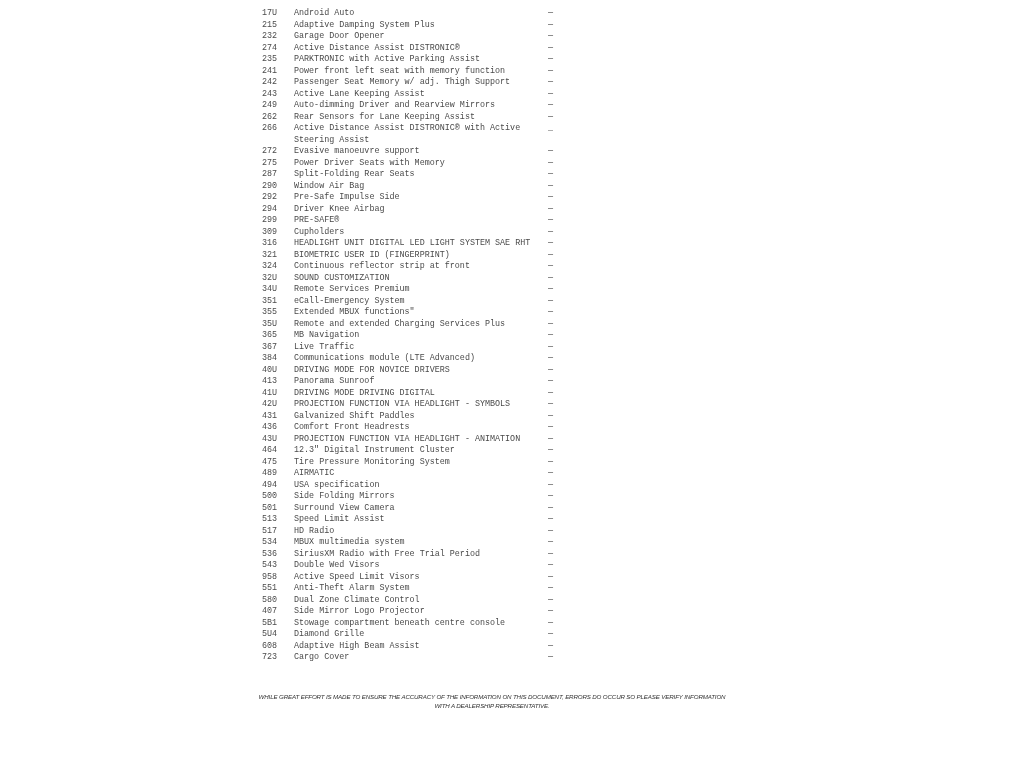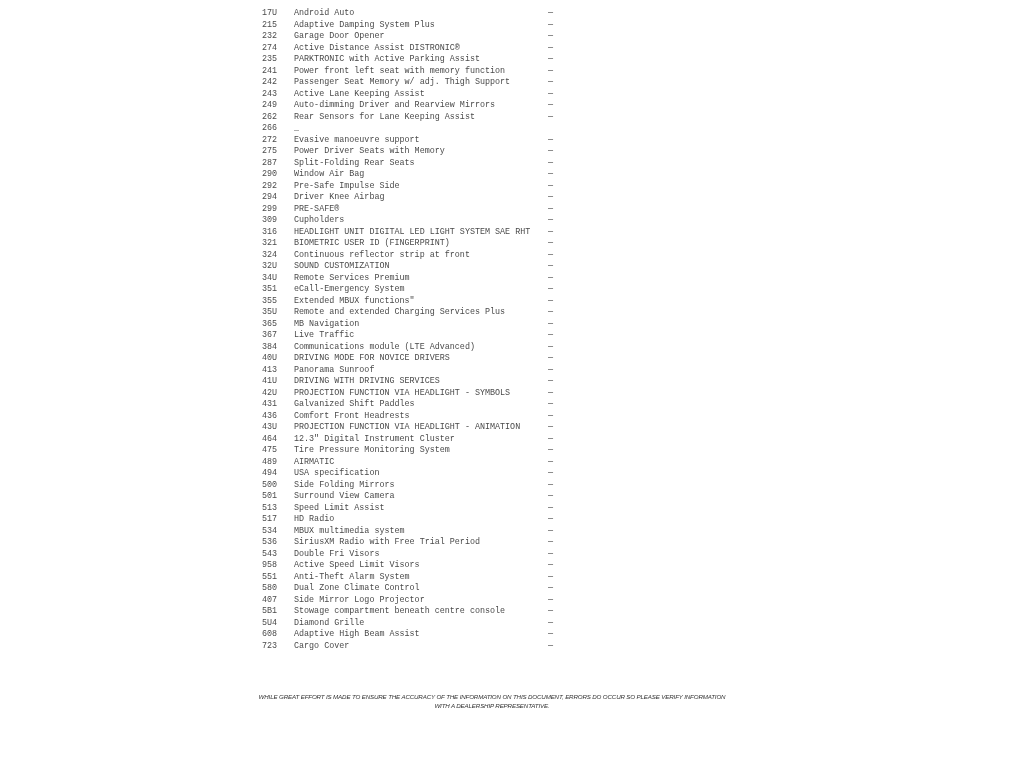--- a/index.html
+++ b/index.html
@@ -62,20 +62,21 @@
       <span class="desc">Auto-dimming Driver and Rearview Mirrors</span>
       <span class="price">—</span>
     </div>
     <div class="row">
       <span class="code">262</span>
       <span class="desc">Rear Sensors for Lane Keeping Assist</span>
       <span class="price">—</span>
     </div>
     <div class="row">
       <span class="code">266</span>
+      <span class="desc">Active Distance Assist DISTRONIC® with Active Steering Assist</span>
       <span class="price">_</span>
     </div>
     <div class="row">
       <span class="code">272</span>
       <span class="desc">Evasive manoeuvre support</span>
       <span class="price">—</span>
     </div>
     <div class="row">
       <span class="code">275</span>
       <span class="desc">Power Driver Seats with Memory</span>
@@ -171,21 +172,21 @@
       <span class="desc">DRIVING MODE FOR NOVICE DRIVERS</span>
       <span class="price">—</span>
     </div>
     <div class="row">
       <span class="code">413</span>
       <span class="desc">Panorama Sunroof</span>
       <span class="price">—</span>
     </div>
     <div class="row">
       <span class="code">41U</span>
-      <span class="desc">DRIVING WITH DRIVING SERVICES</span>
+      <span class="desc">DRIVING MODE DRIVING DIGITAL</span>
       <span class="price">—</span>
     </div>
     <div class="row">
       <span class="code">42U</span>
       <span class="desc">PROJECTION FUNCTION VIA HEADLIGHT - SYMBOLS</span>
       <span class="price">—</span>
     </div>
     <div class="row">
       <span class="code">431</span>
       <span class="desc">Galvanized Shift Paddles</span>
@@ -246,21 +247,21 @@
       <span class="desc">MBUX multimedia system</span>
       <span class="price">—</span>
     </div>
     <div class="row">
       <span class="code">536</span>
       <span class="desc">SiriusXM Radio with Free Trial Period</span>
       <span class="price">—</span>
     </div>
     <div class="row">
       <span class="code">543</span>
-      <span class="desc">Double Fri Visors</span>
+      <span class="desc">Double Wed Visors</span>
       <span class="price">—</span>
     </div>
     <div class="row">
       <span class="code">958</span>
       <span class="desc">Active Speed Limit Visors</span>
       <span class="price">—</span>
     </div>
     <div class="row">
       <span class="code">551</span>
       <span class="desc">Anti-Theft Alarm System</span>

